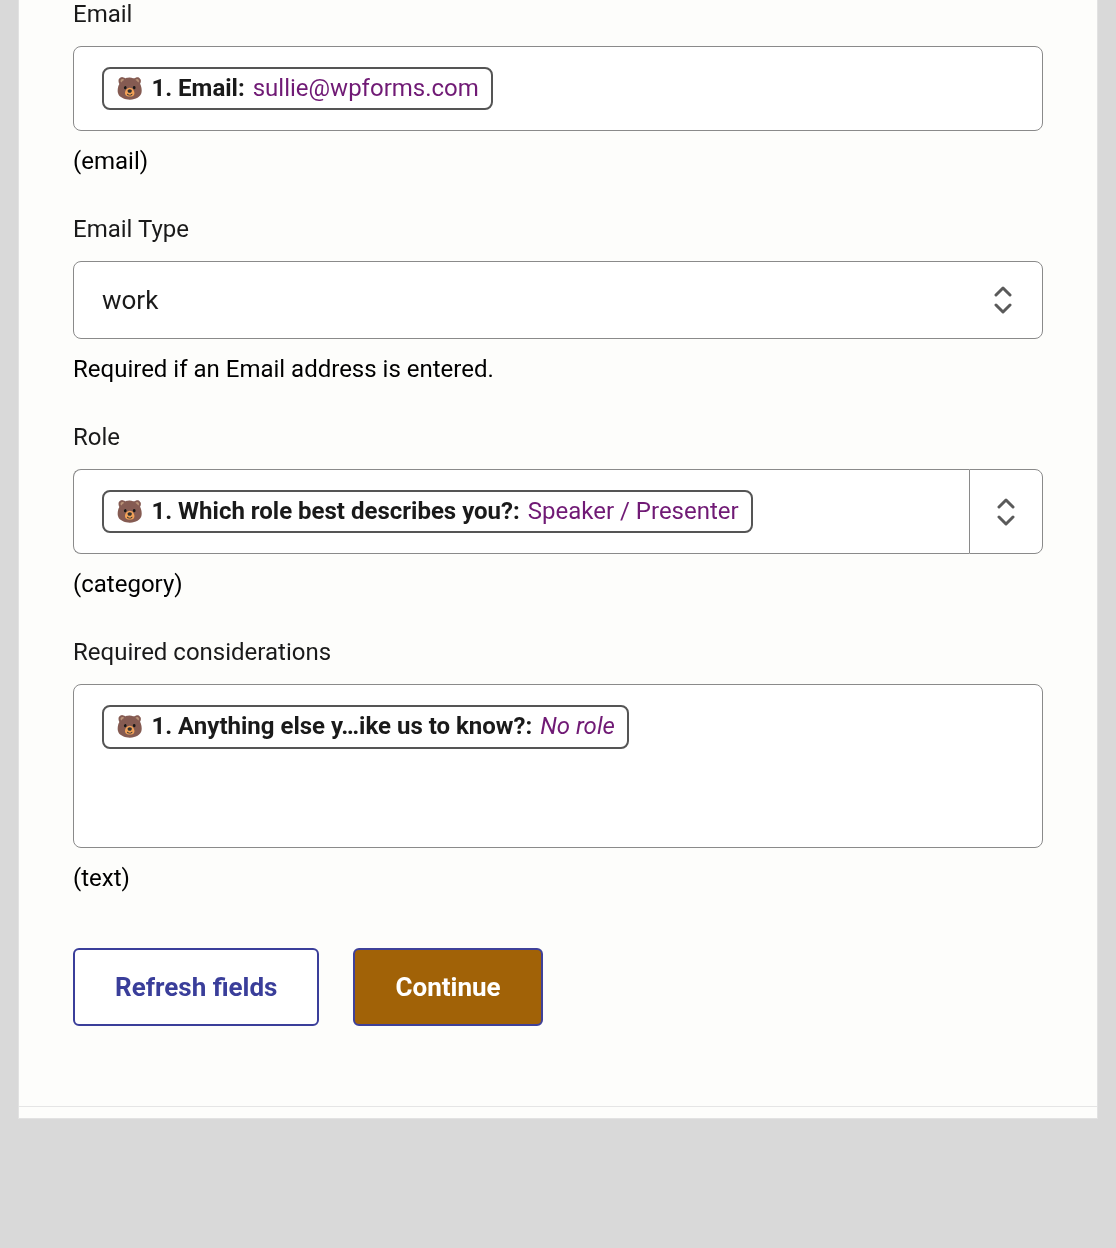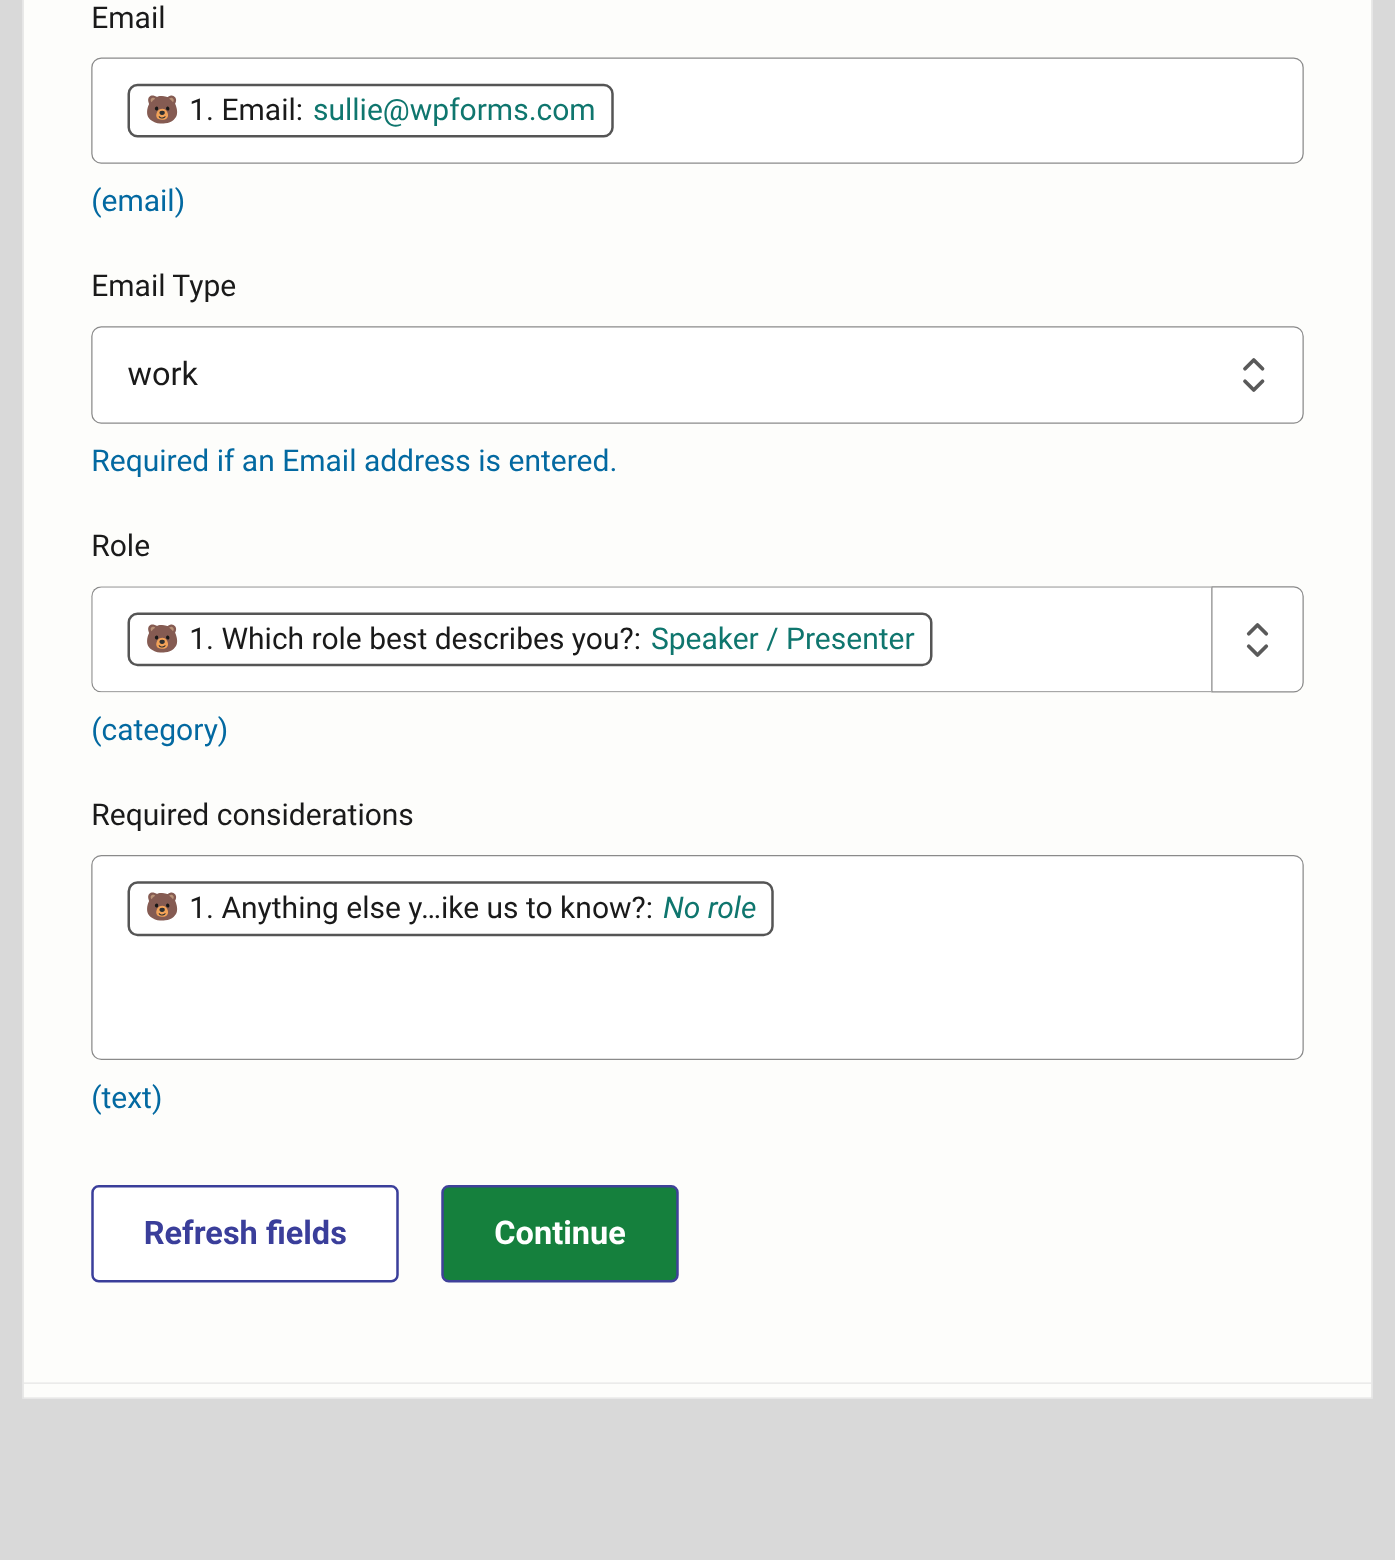--- a/index.html
+++ b/index.html
@@ -53,36 +53,36 @@
       font-size: 24px;
       line-height: 1.3;
       max-width: 100%;
     }
     .mapped-tag-icon {
       font-size: 22px;
       margin-right: 8px;
       line-height: 1;
     }
     .mapped-tag-label {
-      font-weight: 400;
+      font-weight: 700;
       color: #1a1a1a;
       white-space: nowrap;
     }
     .mapped-tag-value {
-      color: #0f766e;
+      color: #701a75;
       margin-left: 8px;
       white-space: nowrap;
       text-align: right;
     }
     .mapped-tag-value.italic {
       font-style: italic;
     }
     .helper-text {
       font-size: 24px;
-      color: #0369a1;
+      color: #000000;
       margin-top: 16px;
     }
     .select-box {
       width: 100%;
       background: #fff;
       border: 1px solid #8a8a8a;
       border-radius: 8px;
       padding: 20px 88px 20px 28px;
       font-size: 26px;
       color: #1a1a1a;
@@ -146,21 +146,21 @@
       border-radius: 6px;
       cursor: pointer;
       font-family: inherit;
     }
     .btn-outline {
       background: #fff;
       border: 2px solid #3a3e9a;
       color: #3a3e9a;
     }
     .btn-primary {
-      background: #15803d;
+      background: #a16207;
       border: 2px solid #3f4199;
       color: #fff;
     }
     .panel-footer-line {
       border-top: 1px solid #e5e5e5;
       margin: 0 -54px;
       height: 12px;
     }
   </style>
 </head>

